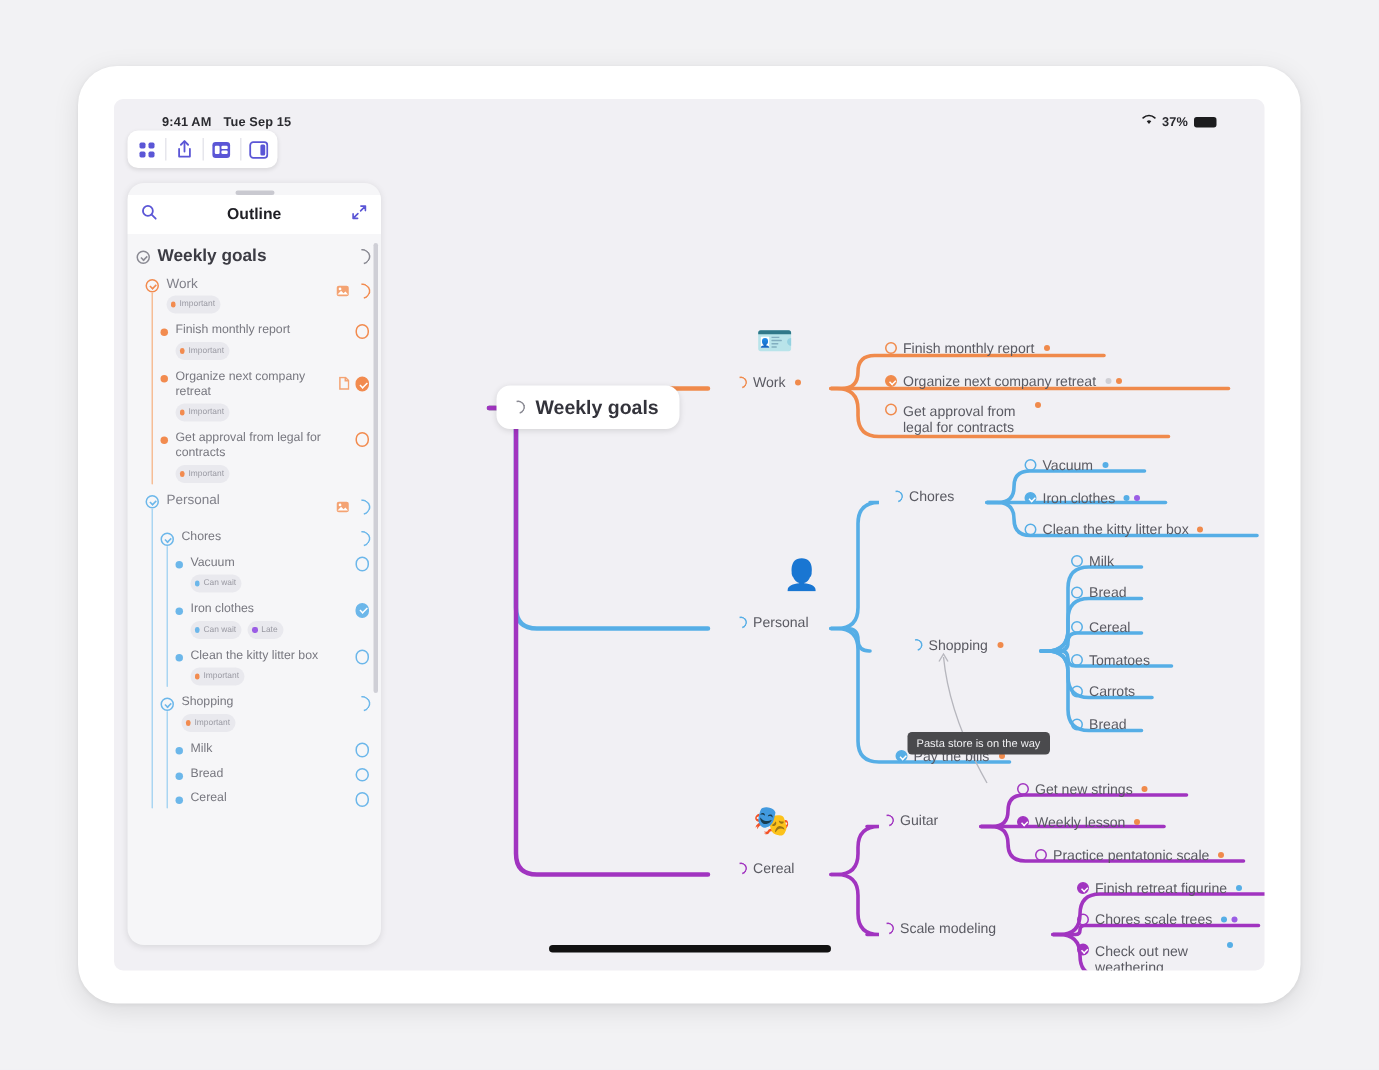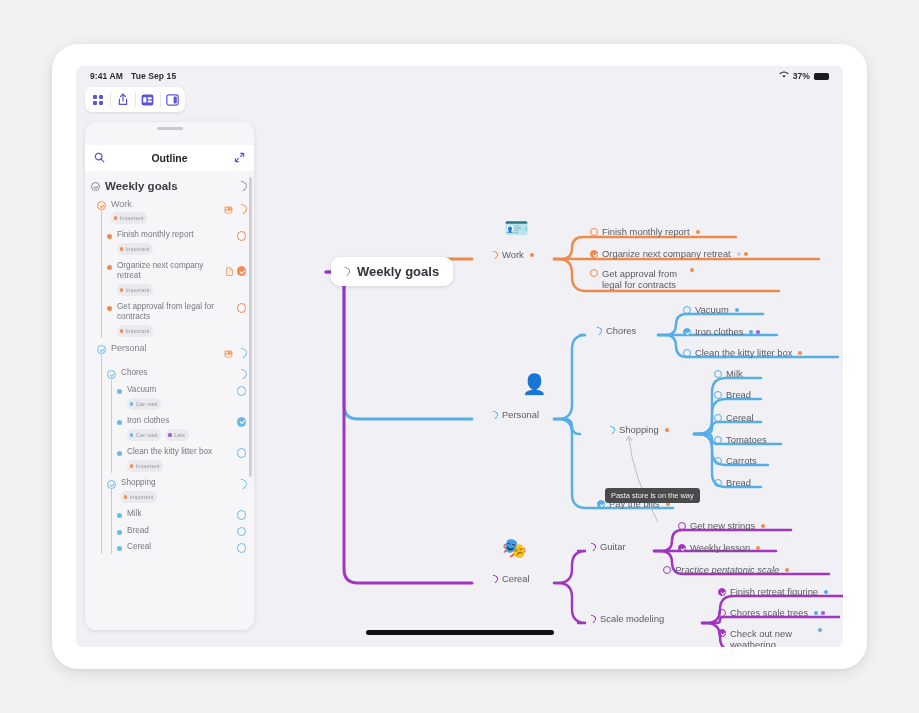--- a/index.html
+++ b/index.html
@@ -32,22 +32,22 @@
     left: 50%; transform: translateX(-50%);
     bottom: 12px;
     width: 188px; height: 5px;
     background: #111; border-radius: 3px;
   }
 
   
   #status-bar {
     position: absolute; left: 0; top: 0;
     width: 100%; height: 20px;
-    display: flex; align-items: center;
-    padding: 0 14px;
+    display: flex; align-items: flex-end;
+    padding: 0 32px;
     font-size: 8.5px; color: #2b2b30; font-weight: bold;
     letter-spacing: .1px;
   }
   .sb-left { display: flex; gap: 8px; }
   .sb-right { margin-left: auto; display: flex; align-items: center; gap: 4px; }
   .batt-body {
     width: 15px; height: 7px; background: #1c1c1e;
     border-radius: 1.8px;
   }
 
@@ -79,21 +79,21 @@
     overflow: hidden;
     display: flex; flex-direction: column;
   }
   #panel-grabber {
     width: 26px; height: 3px; background: #c9c9d0;
     border-radius: 2px; margin: 5px auto 0;
   }
   #outline-header {
     height: 26px; background: #fff;
     display: flex; align-items: center;
-    padding: 0 9px; margin-top: 15px;
+    padding: 0 9px; margin-top: 0;
     position: relative;
   }
   #outline-title {
     position: absolute; left: 0; right: 0; text-align: center;
     font-size: 10.5px; font-weight: bold; color: #1f1f25;
   }
   #outline-body {
     flex: 1; overflow: hidden; position: relative;
     padding: 6px 0 0 0;
   }
@@ -579,21 +579,21 @@
               <i style="background:#f08a4b"></i>
             </span>
           </div>
           <div class="node-label" style="left: 424px; top: 456px;">
             <span class="nd-check done" style="color:#a134c0"></span>
             <span class="nd-txt" style="">Weekly lesson</span>
             <span class="nd-dots">
               <i style="background:#f08a4b"></i>
             </span>
           </div>
-          <div class="node-label" style="left: 409px; top: 478px; font-style: italic;">
+          <div class="node-label" style="left: 436px; top: 478px;">
             <span class="nd-check" style="color:#a134c0"></span>
             <span class="nd-txt" style="">Practice pentatonic scale</span>
             <span class="nd-dots">
               <i style="background:#f08a4b"></i>
             </span>
           </div>
           <div class="node-label" style="left: 334px; top: 527px;">
             <span class="nd-ring" style="color:#a134c0"></span>
             <span class="nd-txt" style="">Scale modeling</span>
           </div>

